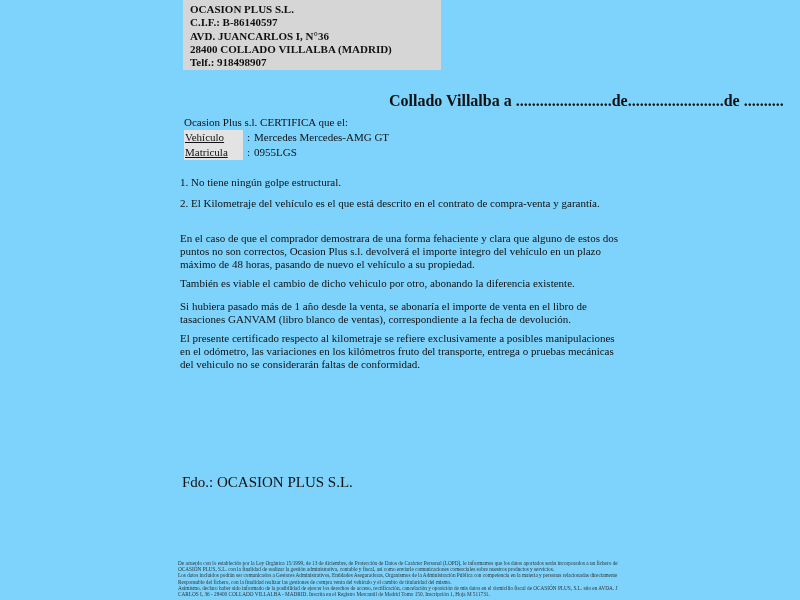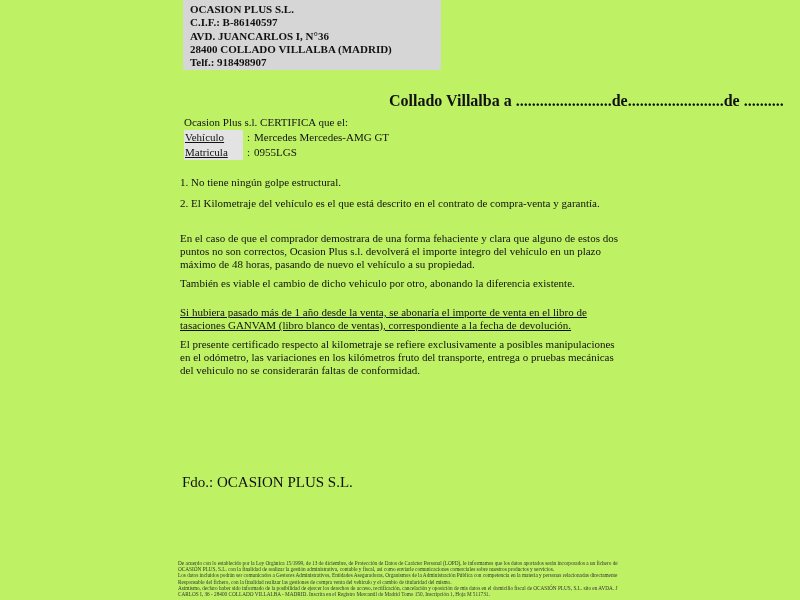--- a/index.html
+++ b/index.html
@@ -4,21 +4,21 @@
 <style>
   html, body {
     margin: 0;
     padding: 0;
     background: #ffffff;
   }
   .page {
     position: relative;
     width: 800px;
     height: 600px;
-    background: #bef264;
+    background: #7dd3fc;
     font-family: "Liberation Serif", "DejaVu Serif", serif;
     color: #111111;
     overflow: hidden;
   }
 
   
   .header-box {
     position: absolute;
     left: 183px;
     top: 0px;
@@ -79,21 +79,21 @@
   .paragraphs {
     position: absolute;
     left: 180px;
     top: 232px;
     width: 446px;
     font-size: 11px;
     line-height: 13px;
   }
   .paragraphs p { margin: 0 0 0 0; }
   .paragraphs p + p { margin-top: 6px; }
-  .paragraphs p.gap8 { margin-top: 16px; text-decoration: underline; }
+  .paragraphs p.gap8 { margin-top: 10px; }
   .paragraphs p.gap9 { }
 
   
   .signature {
     position: absolute;
     left: 182px;
     top: 474px;
     font-size: 15px;
     white-space: nowrap;
   }

